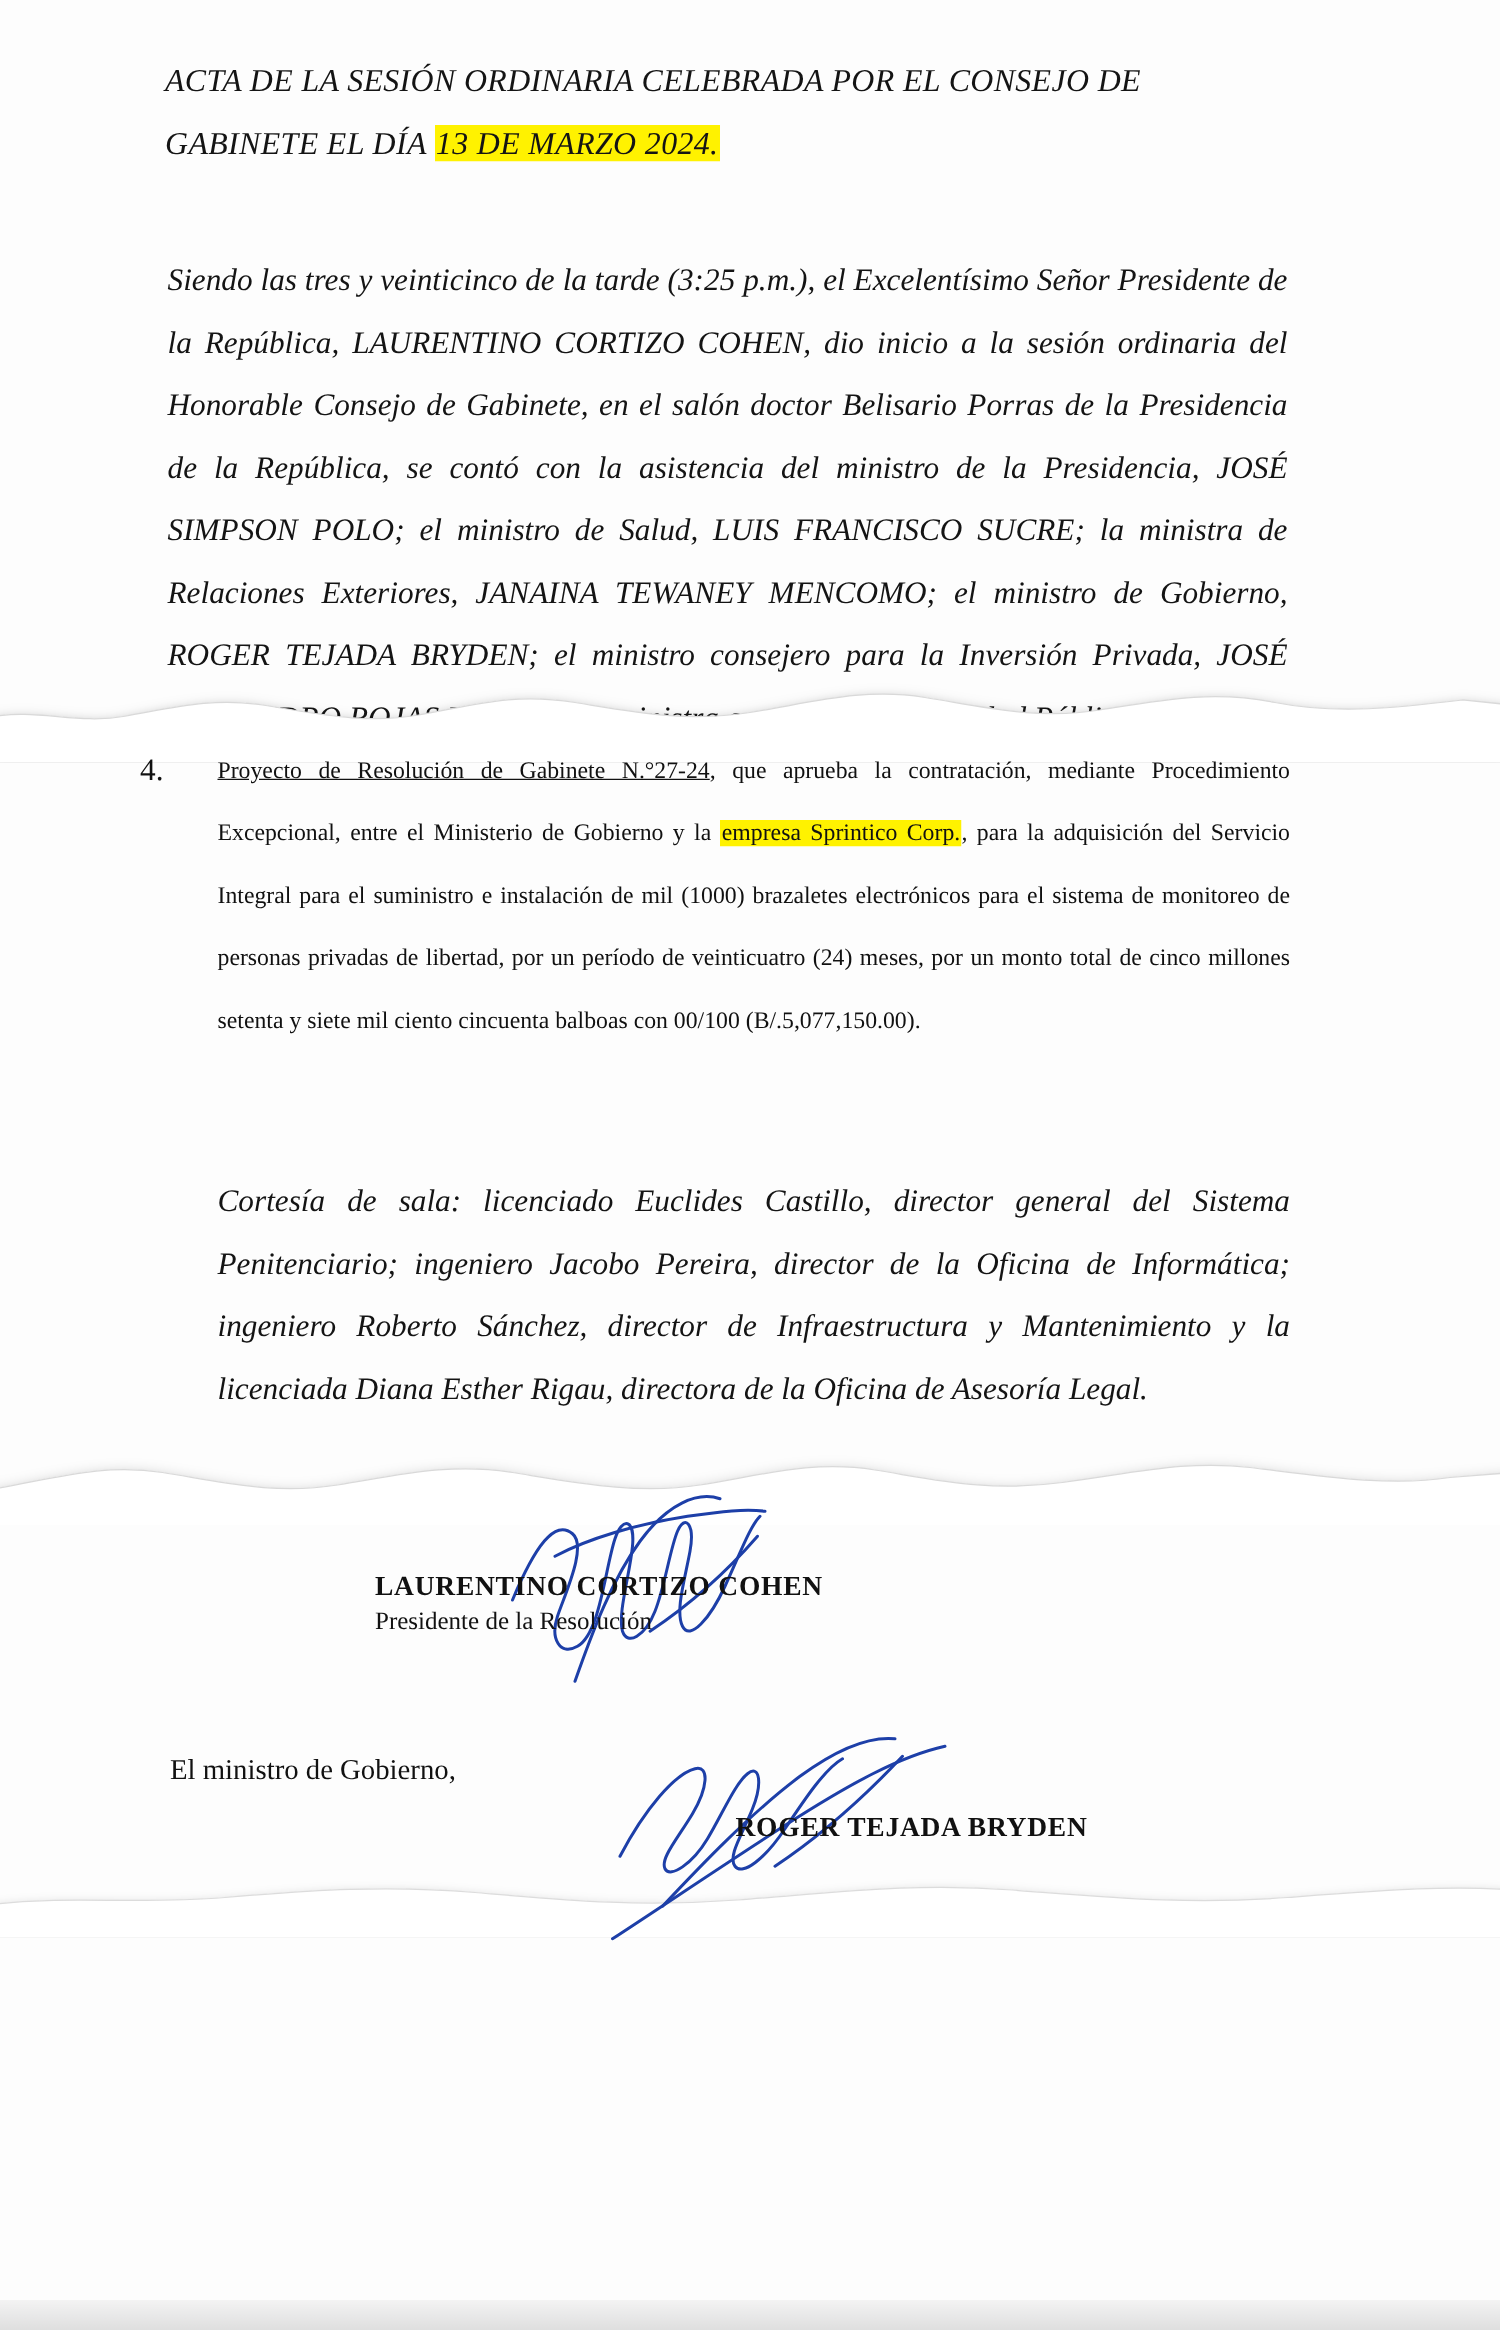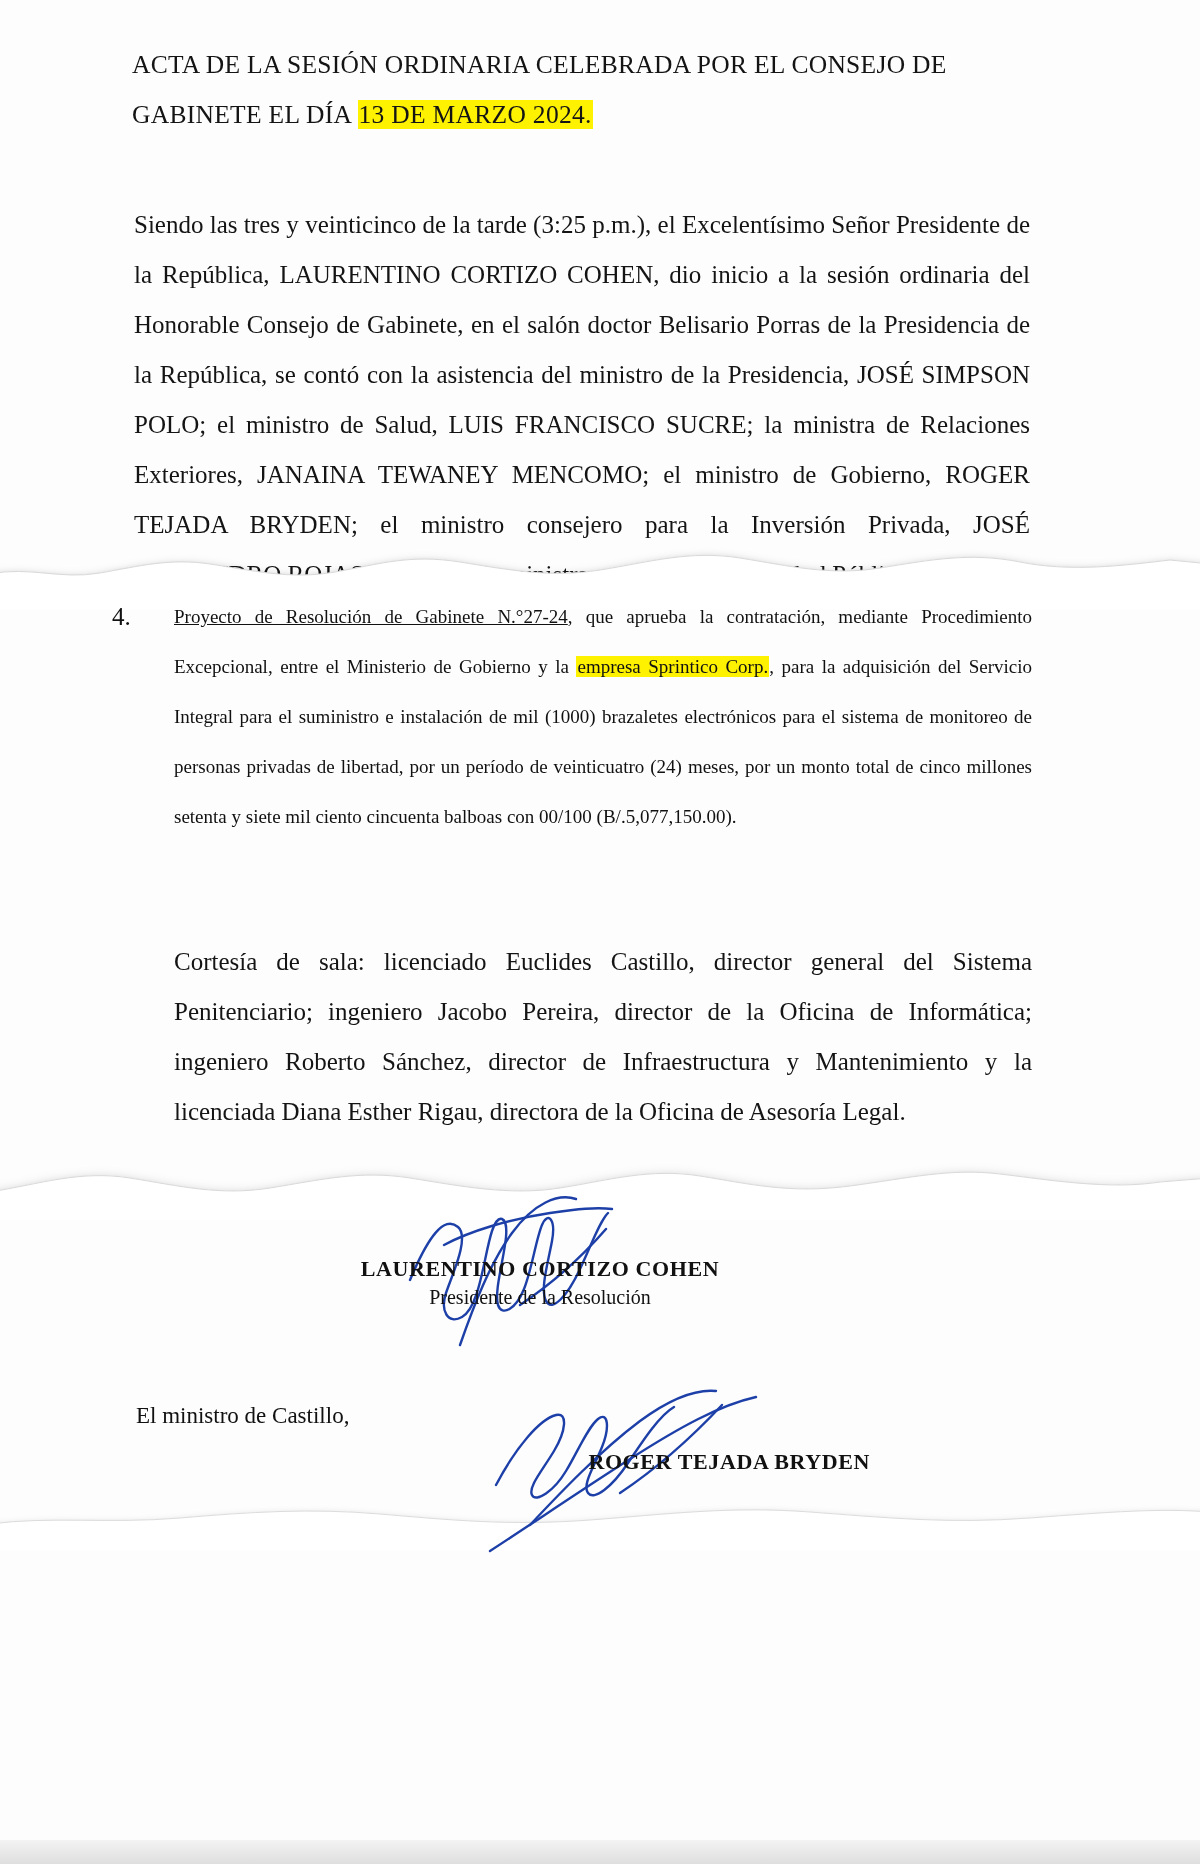--- a/index.html
+++ b/index.html
@@ -23,20 +23,21 @@
   }
 
   
   .block {
     position: absolute;
     font-size: 25px;
     line-height: 50px;
     text-align: justify;
     text-justify: inter-word;
     color: #141414;
+    font-style: italic;
   }
 
   .title-block {
     left: 132px;
     top: 40px;
     width: 900px;
     font-size: 25.5px;
     line-height: 50px;
     letter-spacing: 0.3px;
     text-align: left;
@@ -98,21 +99,20 @@
     top: 937px;
     width: 858px;
   }
 
   
   .sig-block-1 {
     position: absolute;
     left: 300px;
     top: 1255px;
     width: 480px;
-    text-align: center;
   }
   .sig-name {
     font-size: 22px;
     font-weight: bold;
     letter-spacing: 0.6px;
     line-height: 28px;
   }
   .sig-role {
     font-size: 20px;
     line-height: 28px;
@@ -220,21 +220,21 @@
       <defs>
         <filter id="sh3" x="-10%" y="-60%" width="120%" height="260%">
           <feDropShadow dx="0" dy="5" stdDeviation="5" flood-color="#000" flood-opacity="0.35"></feDropShadow>
         </filter>
       </defs>
       <path filter="url(#sh3)" fill="#ffffff" d="M0,60 L0,34 C60,26 120,34 190,28 C260,22 320,18 390,24 C460,30 520,36 600,30 C680,24 740,16 820,22 C900,28 960,34 1040,28 C1120,22 1170,18 1220,22 L1220,60 Z"></path>
       <path fill="none" stroke="#dcdcdc" stroke-width="1" d="M0,34 C60,26 120,34 190,28 C260,22 320,18 390,24 C460,30 520,36 600,30 C680,24 740,16 820,22 C900,28 960,34 1040,28 C1120,22 1170,18 1220,22"></path>
     </svg>
   </div>
 
-  <div class="minister-label">El ministro de Castillo,</div>
+  <div class="minister-label">El ministro de Gobierno,</div>
 
   <div class="sig-ink sig-ink-2">
     <svg viewBox="0 0 330 180">
       <g fill="none" stroke="#1d3fa8" stroke-width="2.4" stroke-linecap="round" stroke-linejoin="round">
         <path d="M26,110 C46,72 70,44 86,40 C98,37 96,56 84,76 C72,96 58,112 62,120 C66,128 84,116 96,96 C108,76 118,52 128,44 C138,36 140,52 132,72 C124,92 112,110 118,118 C124,126 142,112 158,88 C174,64 190,40 204,32"></path>
         <path d="M60,150 C90,118 130,76 170,46 C200,24 226,14 246,16"></path>
         <path d="M150,118 C186,94 222,62 252,30"></path>
         <path d="M20,176 C60,150 110,116 160,84 C210,52 250,30 286,22"></path>
       </g>
     </svg>

